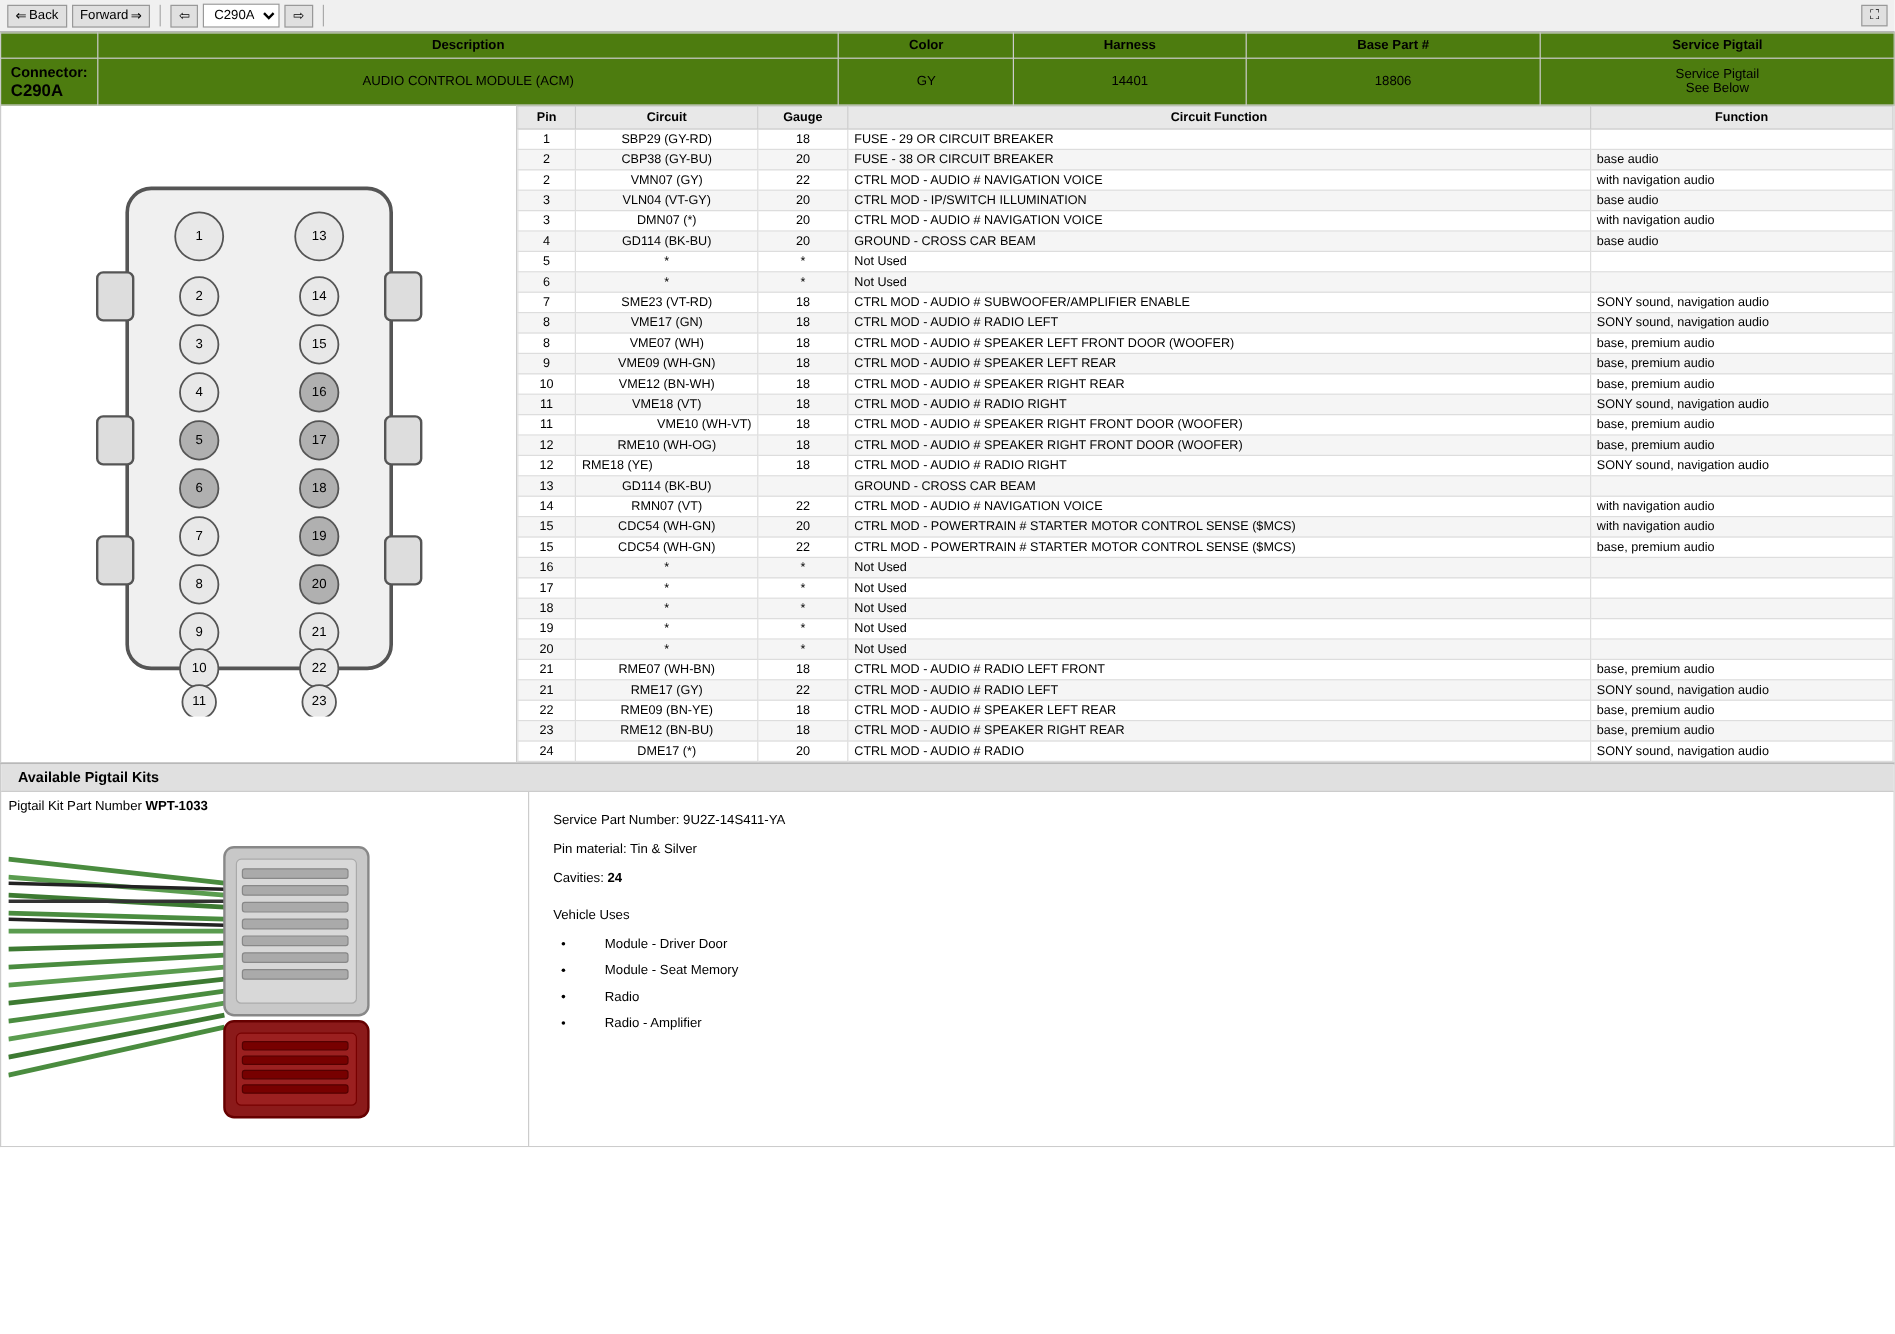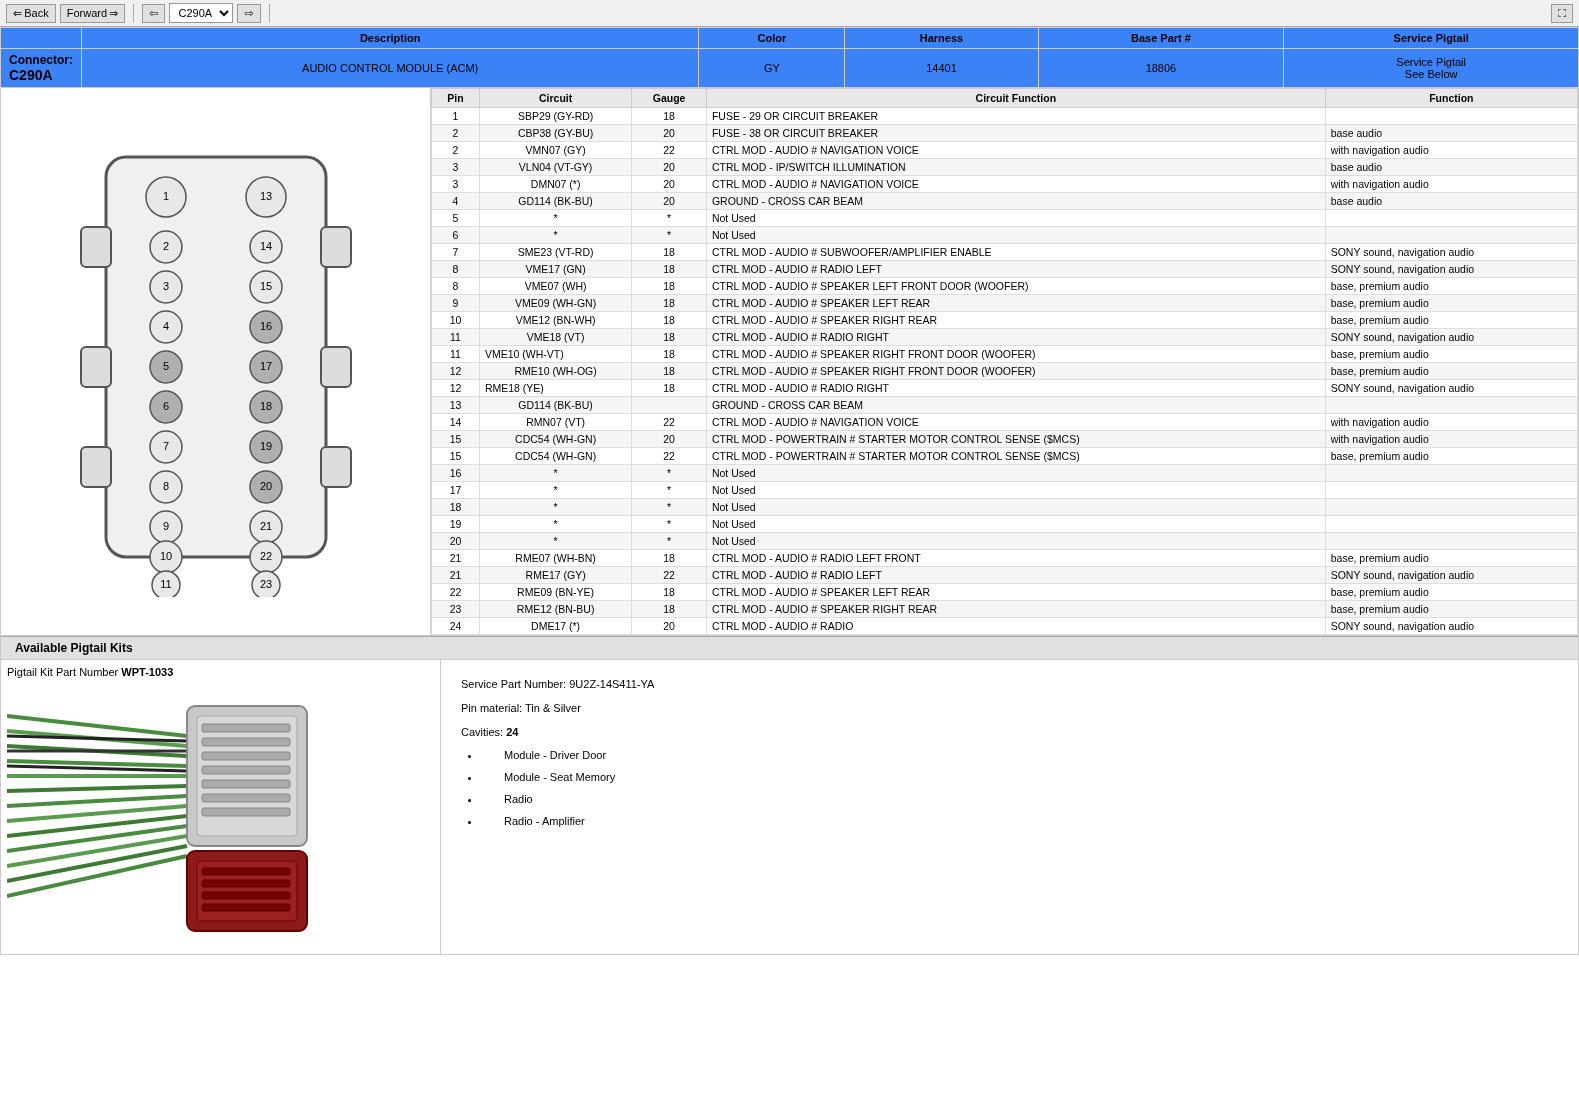--- a/index.html
+++ b/index.html
@@ -16,21 +16,21 @@
     }
     .toolbar-sep { width: 1px; background: #aaa; height: 18px; margin: 0 4px; }
     .toolbar-combo {
       border: 1px solid #999; background: #fff; padding: 2px 4px; font-size: 11px;
     }
     .toolbar-right { margin-left: auto; }
 
     
     .header-table {
       width: 100%; border-collapse: collapse; border: 1px solid #ccc;
-      background: #3b82f6;
+      background: #4d7c0f;
     }
     .header-table th, .header-table td {
       border: 1px solid #ccc; padding: 4px 8px; text-align: center;
     }
     .header-table .connector-cell {
       text-align: left; font-weight: bold; width: 80px;
     }
     .connector-label { font-size: 12px; font-weight: bold; }
     .connector-id { font-size: 14px; font-weight: bold; }
 
@@ -339,21 +339,21 @@
           </tr>
           <tr>
             <td style="text-align: center;">11</td>
             <td style="text-align: center;">VME18 (VT)</td>
             <td style="text-align: center;">18</td>
             <td>CTRL MOD - AUDIO # RADIO RIGHT</td>
             <td>SONY sound, navigation audio</td>
           </tr>
           <tr>
             <td style="text-align: center;">11</td>
-            <td style="text-align: left;">VME10 (WH-VT)</td>
+            <td style="text-align: right;">VME10 (WH-VT)</td>
             <td style="text-align: center;">18</td>
             <td>CTRL MOD - AUDIO # SPEAKER RIGHT FRONT DOOR (WOOFER)</td>
             <td>base, premium audio</td>
           </tr>
           <tr>
             <td style="text-align: center;">12</td>
             <td style="text-align: center;">RME10 (WH-OG)</td>
             <td style="text-align: center;">18</td>
             <td>CTRL MOD - AUDIO # SPEAKER RIGHT FRONT DOOR (WOOFER)</td>
             <td>base, premium audio</td>
@@ -529,20 +529,21 @@
         <span>9U2Z-14S411-YA</span>
       </p>
       <p>
         <span>Pin material:</span>
         <span>Tin &amp; Silver</span>
       </p>
       <p>
         <span>Cavities:</span>
         <strong>24</strong>
       </p>
+      <p class="vehicle-uses-title">Vehicle Uses</p>
       <ul id="vehicle-uses-list">
           <li>Module - Driver Door</li>
           <li>Module - Seat Memory</li>
           <li>Radio</li>
           <li>Radio - Amplifier</li>
         </ul>
     </div>
   </div>
 </div>
 

